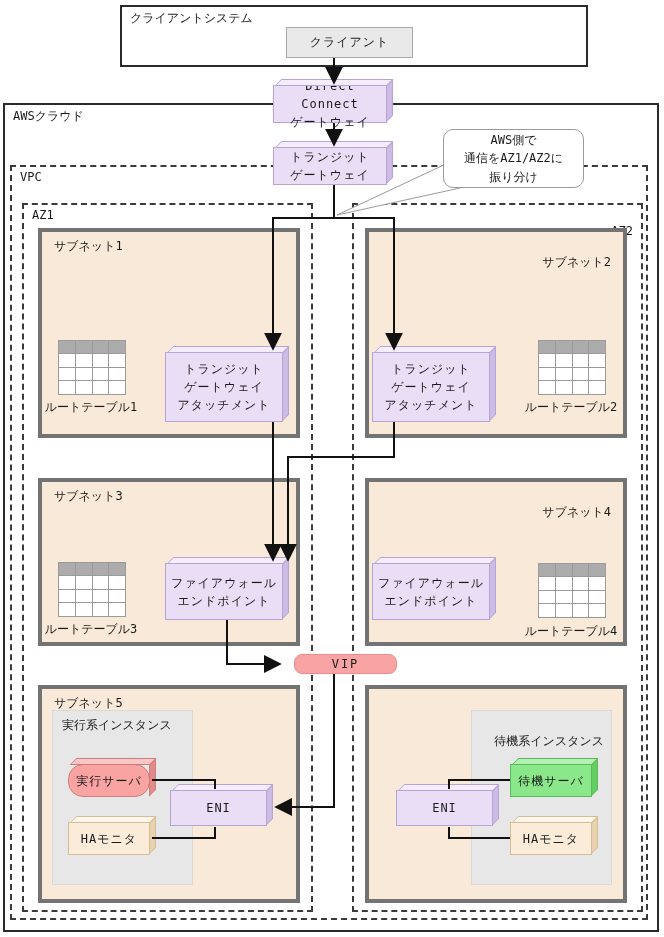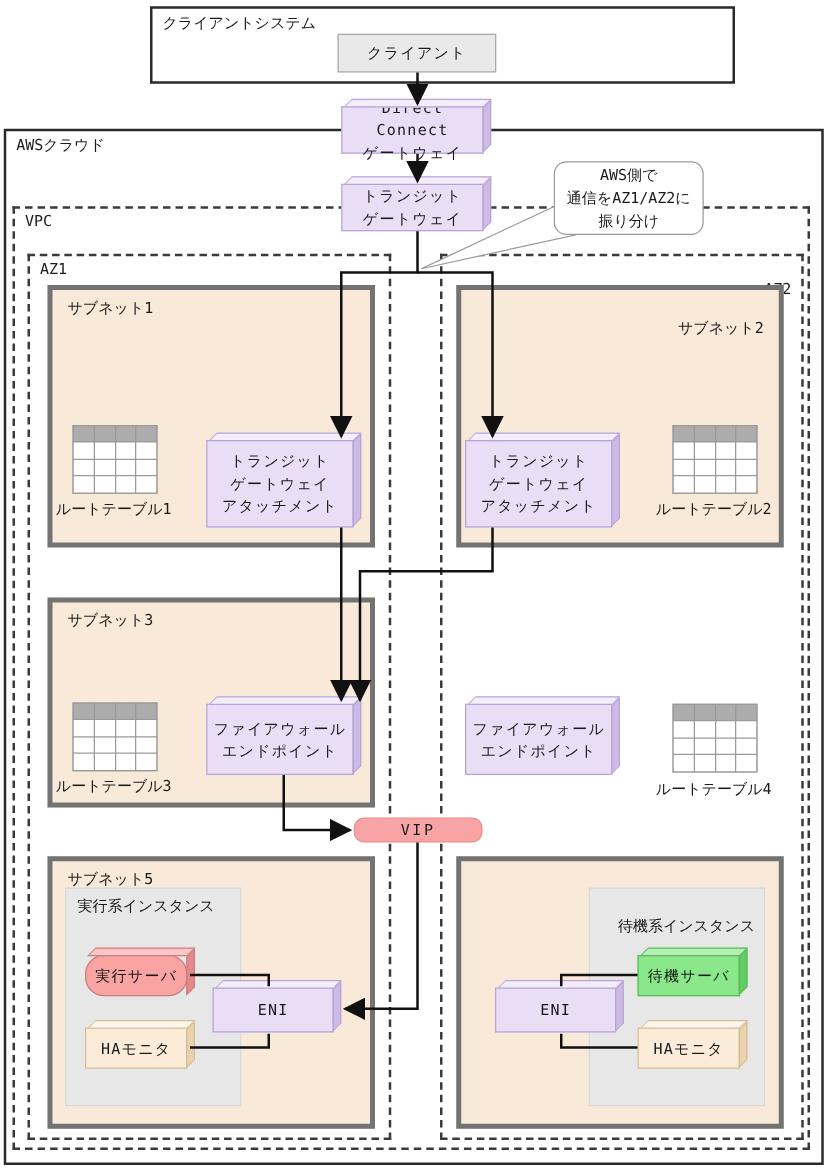--- a/index.html
+++ b/index.html
@@ -19,21 +19,21 @@
   .subnet .corner-label.right{left:auto;right:10px;}
 
   .inst{background:#E7E7E7;border:1px solid #D9D9D9;z-index:2;padding-left:36px;}
   .inst .corner-label{top:6px;left:7px;white-space:nowrap;}
   .inst .corner-label.right{left:auto;right:5px;}
 
   
   .client-box{background:#E9E9E9;border:1px solid #A9A9A9;display:flex;align-items:center;
               justify-content:center;letter-spacing:1px;z-index:2;}
   .vip{background:#F9A4A4;border:1px solid #EE8C8C;border-radius:8px;display:flex;align-items:center;
-       justify-content:center;letter-spacing:2px;z-index:4;}
+       justify-content:center;letter-spacing:2px;z-index:4;margin-left:11px;}
 
   
   .b3d{border:1px solid var(--e);background:var(--f);display:flex;align-items:center;justify-content:center;
        text-align:center;line-height:1.5;white-space:pre-line;letter-spacing:1px;z-index:4;}
   .b3d::before{content:"";position:absolute;box-sizing:border-box;left:3.5px;top:-7px;width:100%;height:7px;
        background:var(--t);border:1px solid var(--e);transform:skewX(-45deg);}
   .b3d::after{content:"";position:absolute;box-sizing:border-box;top:-3.5px;right:-7px;width:7px;height:100%;
        background:var(--s);border:1px solid var(--e);transform:skewY(-45deg);}
   .lav{--f:#E9DEF6;--t:#F4EDFB;--s:#CDBBE6;--e:#B7A4D6;}
   .pnk{--f:#F9A3A3;--t:#FBC6C6;--s:#E58A8A;--e:#CC7E7E;}
@@ -55,21 +55,21 @@
   svg.wires{position:absolute;left:0;top:0;z-index:5;pointer-events:none;}
 </style>
 </head>
 <body>
 
 <div id="stage">
 
   <div class="abs frame" style="left:120px;top:5px;width:468px;height:62px;">
     <span class="corner-label">クライアントシステム</span>
   </div>
-  <div class="abs client-box" style="left:270px;top:27px;width:127px;height:31px;">
+  <div class="abs client-box" style="left:286px;top:27px;width:127px;height:31px;">
     <span>クライアント</span>
   </div>
 
   <div class="abs frame" style="left:3px;top:103px;width:656px;height:829px;">
     <span class="corner-label">AWSクラウド</span>
   </div>
 
   <div class="abs dashed" style="left:10px;top:165px;width:638px;height:755px;">
     <span class="corner-label">VPC</span>
   </div>
@@ -82,20 +82,23 @@
   </div>
 
   <div class="abs subnet" style="left:38px;top:228px;width:262px;height:210px;">
     <span class="corner-label">サブネット1</span>
   </div>
   <div class="abs subnet" style="left:365px;top:228px;width:262px;height:210px;">
     <span class="corner-label right">サブネット2</span>
   </div>
   <div class="abs subnet" style="left:38px;top:478px;width:262px;height:168px;">
     <span class="corner-label">サブネット3</span>
+  </div>
+  <div class="abs subnet" style="left:365px;top:478px;width:262px;height:168px;">
+    <span class="corner-label right">サブネット4</span>
   </div>
   <div class="abs subnet" style="left:38px;top:685px;width:262px;height:218px;">
     <span class="corner-label">サブネット5</span>
   </div>
   <div class="abs subnet" style="left:365px;top:685px;width:262px;height:218px;">
     <span class="corner-label right">サブネット6</span>
   </div>
 
   <div class="rt" style="left:58px;top:340px;">
       <span class="h"></span>
@@ -224,17 +227,17 @@
       <path d="M394,422 L394,457 L288,457 L288,560" marker-end="url(#ah)"></path>
       <path d="M227,620 L227,664 L280,664" marker-end="url(#ah)"></path>
       <path d="M334,674 L334,807 L276,807" marker-end="url(#ah)"></path>
       <path d="M152,780 L215,780 L215,789"></path>
       <path d="M152,838 L215,838 L215,827"></path>
       <path d="M510,780 L449,780 L449,789"></path>
       <path d="M510,838 L449,838 L449,827"></path>
     </g>
   </svg>
 
-  <div class="abs callout" style="left:443px;top:129px;width:120px;height:59px;">AWS側で
+  <div class="abs callout" style="left:443px;top:129px;width:141px;height:59px;">AWS側で
 通信をAZ1/AZ2に
 振り分け</div>
 
 </div>
 
 </body></html>

